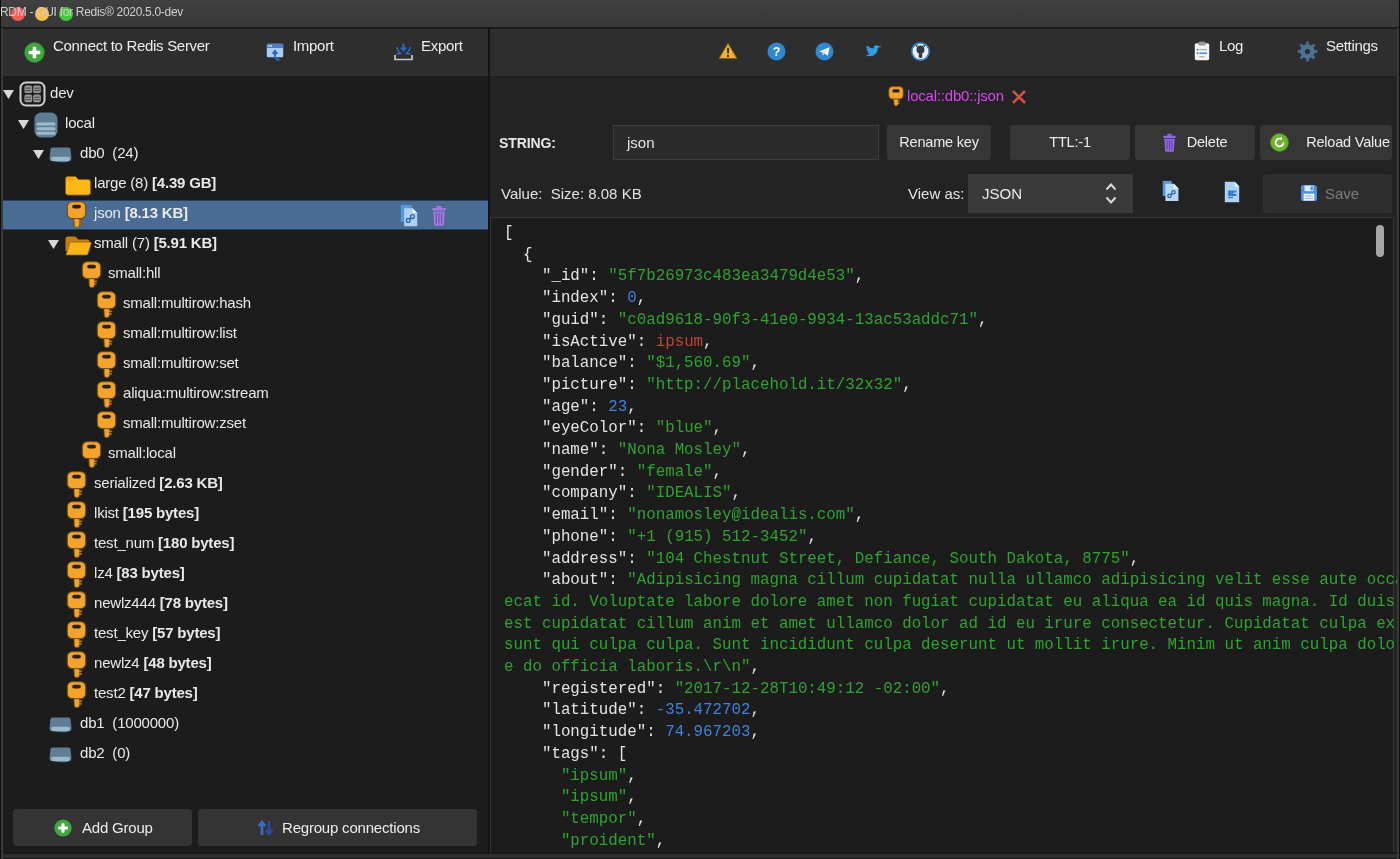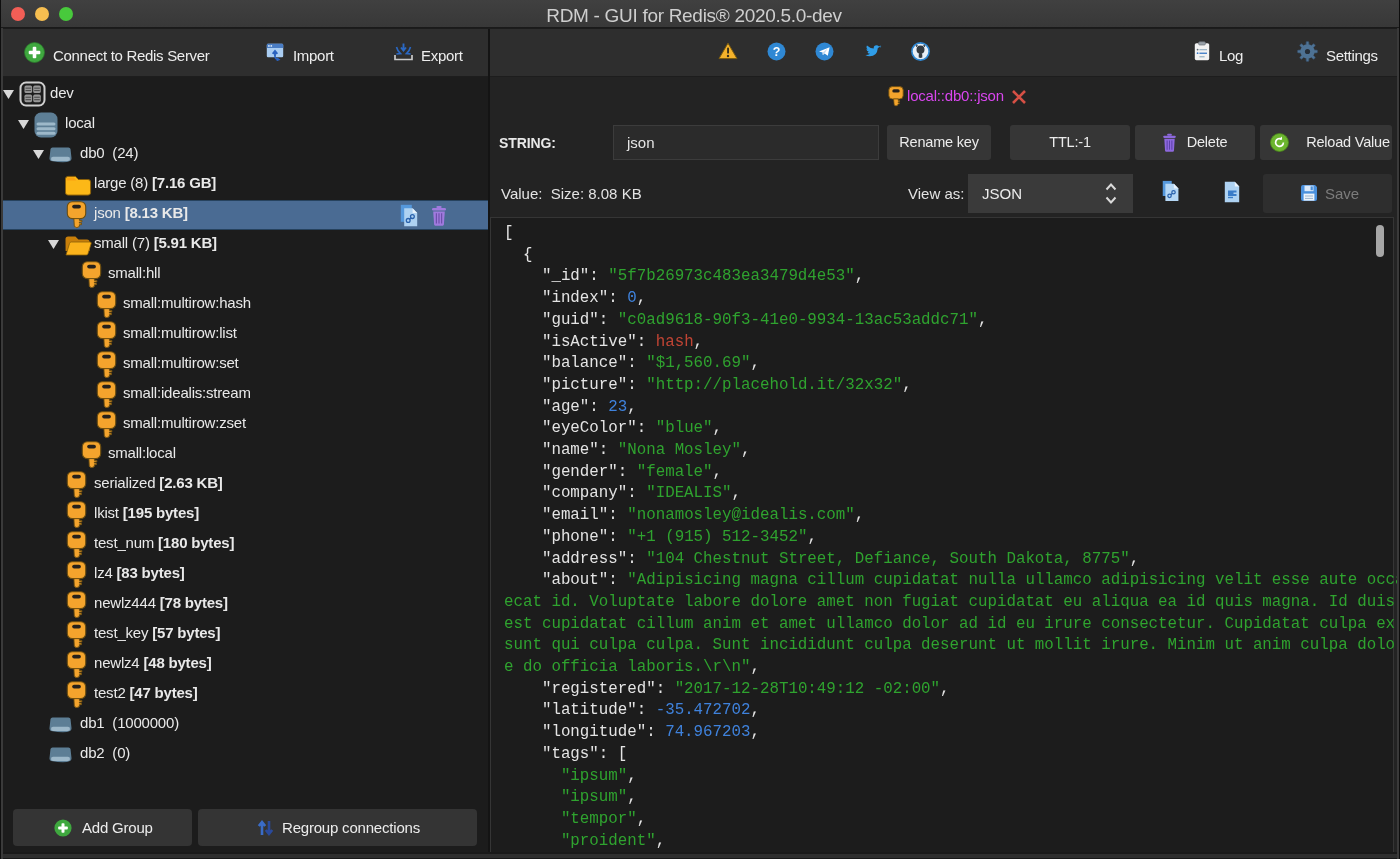--- a/index.html
+++ b/index.html
@@ -3,26 +3,26 @@
 <meta charset="utf-8">
 <style>
   * { margin:0; padding:0; box-sizing:border-box; }
   html,body { width:1400px; height:859px; overflow:hidden; background:#1c1c1c;
     font-family:"Liberation Sans", sans-serif; -webkit-font-smoothing:antialiased; }
   .abs { position:absolute; }
   
   #titlebar { position:absolute; left:0; top:0; width:1400px; height:28px;
     background:linear-gradient(#404040,#383838); border-bottom:1px solid #1a1a1a; }
   .tl { position:absolute; top:7px; width:14px; height:14px; border-radius:50%; }
-  #title { position:absolute; left:0; right:12px; top:5px; text-align:center;
-    color:#cecece; font-size:19px; letter-spacing:-0.3px; }
+  #title { position:absolute; left:0; right:12px; top:5px; 
+    color:#cecece; font-size:12px; letter-spacing:-0.3px; }
   
   #toolbar { position:absolute; left:0; top:29px; width:1400px; height:48px;
     background:#2e2e2e; border-bottom:1px solid #1d1d1d; }
-  .tbtxt { position:absolute; top:18px; color:#ededed; font-size:15px; letter-spacing:-0.3px; }
+  .tbtxt { position:absolute; top:8px; color:#ededed; font-size:15px; letter-spacing:-0.3px; }
   
   #sidebar { position:absolute; left:0; top:77px; width:488px; height:782px;
     background:#1c1c1c;text-decoration:underline; }
   #tree { position:absolute; left:0; top:3px; width:488px; height:714px; overflow:hidden; }
   .row { position:relative; width:488px; height:30px; }
   .row .tri { position:absolute; top:10px; }
   .row .ic { position:absolute; }
   .row .lbl { position:absolute; top:4px; color:#e9e9e9; font-size:15px;
     letter-spacing:-0.2px; white-space:pre; }
   .row .lbl b { font-weight:bold; }
@@ -190,21 +190,21 @@
           <path d="M3.5 0.5 h16 q1.6 0 2 1.6 l1 9 q.2 1.8-1.5 2.8 q-4.8 2.6-19 0 q-1.7-1-1.5-2.8 l1-9 q.4-1.6 2-1.6 Z" fill="#5d7e95"></path>
           <rect x="2" y="9.8" width="19" height="4.2" rx="2.1" fill="#9db8c9"></rect>
         </svg>
         <span class="lbl" style="left:80px">db0&nbsp;&nbsp;(24)</span>
       </div>
 <div class="row">
         <svg class="ic" style="left:64px;top:3px" width="28" height="23" viewBox="0 0 28 23">
           <path d="M1.5 6 q0-2.6 2.6-2.6 h7.3 l3 3.1 h9.6 q2.6 0 2.6 2.6 v10.4 q0 2.6-2.6 2.6 H4.1 q-2.6 0-2.6-2.6 Z" fill="#fcb817" stroke="#8a5f08" stroke-width="1"></path>
           <path d="M2.5 7.5 h10 l-2.8-3 H4.1 q-1.6 0-1.6 1.6 Z" fill="#f9a213"></path>
         </svg>
-        <span class="lbl" style="left:94px">large (8) <b>[7.16 GB]</b></span>
+        <span class="lbl" style="left:94px">large (8) <b>[4.39 GB]</b></span>
       </div>
 <div class="row" style="background:#4a6b93;box-shadow:0 1px 0 #26425e inset, 0 -1px 0 #26425e inset">
         <svg class="ic" style="left:66px;top:1px" width="21" height="28" viewBox="0 0 21 28">
           <rect x="1.3" y="0.7" width="18.4" height="16.9" rx="5" fill="#f4a42d" stroke="#6b4d10" stroke-width="1.1"></rect>
           <rect x="6.2" y="3.7" width="8.7" height="3.8" rx="1.9" fill="#26211c"></rect>
           <path d="M7.9 17.6 L13.4 17.6 L13.4 19.4 L15.9 19.4 L15.9 21.0 L13.4 21.0 L13.4 22.1 L15.5 22.1 L15.5 23.7 L13.4 23.7 L13.4 25.4 Q10.8 28.0 8.3 25.4 Z" fill="#f4a42d" stroke="#6b4d10" stroke-width="0.9"></path>
         </svg>
         <span class="lbl" style="left:94px">json <b>[8.13 KB]</b></span>
         <svg class="ic" style="left:400px;top:4px" width="18" height="23" viewBox="0 0 18 23">
           <rect x="0.8" y="0.8" width="11" height="17" fill="#5598dc"></rect>
@@ -268,21 +268,21 @@
           <path d="M7.9 17.6 L13.4 17.6 L13.4 19.4 L15.9 19.4 L15.9 21.0 L13.4 21.0 L13.4 22.1 L15.5 22.1 L15.5 23.7 L13.4 23.7 L13.4 25.4 Q10.8 28.0 8.3 25.4 Z" fill="#f4a42d" stroke="#6b4d10" stroke-width="0.9"></path>
         </svg>
         <span class="lbl" style="left:123px">small:multirow:set</span>
       </div>
 <div class="row">
         <svg class="ic" style="left:96px;top:1px" width="21" height="28" viewBox="0 0 21 28">
           <rect x="1.3" y="0.7" width="18.4" height="16.9" rx="5" fill="#f4a42d" stroke="#6b4d10" stroke-width="1.1"></rect>
           <rect x="6.2" y="3.7" width="8.7" height="3.8" rx="1.9" fill="#26211c"></rect>
           <path d="M7.9 17.6 L13.4 17.6 L13.4 19.4 L15.9 19.4 L15.9 21.0 L13.4 21.0 L13.4 22.1 L15.5 22.1 L15.5 23.7 L13.4 23.7 L13.4 25.4 Q10.8 28.0 8.3 25.4 Z" fill="#f4a42d" stroke="#6b4d10" stroke-width="0.9"></path>
         </svg>
-        <span class="lbl" style="left:123px">small:idealis:stream</span>
+        <span class="lbl" style="left:123px">aliqua:multirow:stream</span>
       </div>
 <div class="row">
         <svg class="ic" style="left:96px;top:1px" width="21" height="28" viewBox="0 0 21 28">
           <rect x="1.3" y="0.7" width="18.4" height="16.9" rx="5" fill="#f4a42d" stroke="#6b4d10" stroke-width="1.1"></rect>
           <rect x="6.2" y="3.7" width="8.7" height="3.8" rx="1.9" fill="#26211c"></rect>
           <path d="M7.9 17.6 L13.4 17.6 L13.4 19.4 L15.9 19.4 L15.9 21.0 L13.4 21.0 L13.4 22.1 L15.5 22.1 L15.5 23.7 L13.4 23.7 L13.4 25.4 Q10.8 28.0 8.3 25.4 Z" fill="#f4a42d" stroke="#6b4d10" stroke-width="0.9"></path>
         </svg>
         <span class="lbl" style="left:123px">small:multirow:zset</span>
       </div>
 <div class="row">
@@ -457,21 +457,21 @@
             <line x1="5" y1="14.4" x2="13" y2="14.4"></line>
           </g>
         </svg><span style="padding-left:62px">Save</span></div>
 </div>
   <div id="editor">
     <pre class="code" id="json">[
   {
     "_id": <span class="g">"5f7b26973c483ea3479d4e53"</span>,
     "index": <span class="b">0</span>,
     "guid": <span class="g">"c0ad9618-90f3-41e0-9934-13ac53addc71"</span>,
-    "isActive": <span class="r">hash</span>,
+    "isActive": <span class="r">ipsum</span>,
     "balance": <span class="g">"$1,560.69"</span>,
     "picture": <span class="g">"http://placehold.it/32x32"</span>,
     "age": <span class="b">23</span>,
     "eyeColor": <span class="g">"blue"</span>,
     "name": <span class="g">"Nona Mosley"</span>,
     "gender": <span class="g">"female"</span>,
     "company": <span class="g">"IDEALIS"</span>,
     "email": <span class="g">"nonamosley@idealis.com"</span>,
     "phone": <span class="g">"+1 (915) 512-3452"</span>,
     "address": <span class="g">"104 Chestnut Street, Defiance, South Dakota, 8775"</span>,

